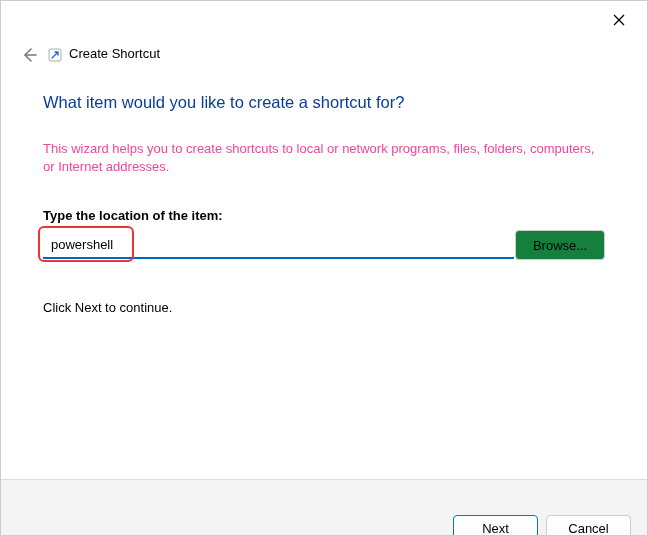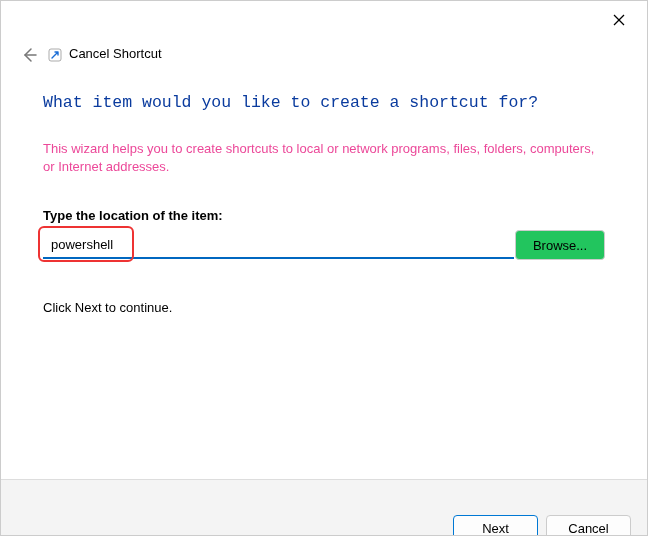--- a/index.html
+++ b/index.html
@@ -81,21 +81,20 @@
       position: absolute;
       top: 92px;
       left: 42px;
       right: 42px;
     }
     .heading {
       color: #0a3b9e;
       font-size: 16.5px;
       font-weight: 400;
       margin-bottom: 28px;
-      font-family: Liberation Mono, monospace;
     }
     .description {
       color: #ec4899;
       font-size: 13px;
       line-height: 1.4;
       margin-bottom: 32px;
     }
     .field-label {
       color: #000;
       font-size: 13px;
@@ -125,21 +124,21 @@
       width: 96px;
       height: 36px;
       border: 2.5px solid #ee3333;
       border-radius: 6px;
       pointer-events: none;
     }
     .browse-btn {
       width: 90px;
       height: 30px;
       font-size: 13px;
-      background: #22c55e;
+      background: #15803d;
       border: 1px solid #ccc;
       border-radius: 4px;
       cursor: pointer;
     }
     .continue-text {
       margin-top: 40px;
       font-size: 13px;
       color: #000;
     }
     .footer {
@@ -189,21 +188,21 @@
   </svg>
 </div>
 
 <div class="wizard-icon">
   <svg viewBox="0 0 14 14">
     <rect x="1" y="1" width="12" height="12" rx="2" fill="#fff" stroke="#888" stroke-width="0.7"></rect>
     <path d="M4 10 L10 4 M10 4 L7 4 M10 4 L10 7" stroke="#1a6dd6" stroke-width="1.4" fill="none" stroke-linecap="round" stroke-linejoin="round"></path>
   </svg>
 </div>
 
-<div class="wizard-title">Cancel Shortcut</div>
+<div class="wizard-title">Create Shortcut</div>
 
 <div class="content">
   <h1 class="heading">What item would you like to create a shortcut for?</h1>
   <p class="description">This wizard helps you to create shortcuts to local or network programs, files, folders, computers, or Internet addresses.</p>
   <div class="field-label">Type the location of the item:</div>
   <div class="input-row">
     <input type="text" class="location-input" value="powershell" style="">
     <div class="highlight-box"></div>
     <button class="browse-btn">Browse...</button>
   </div>

